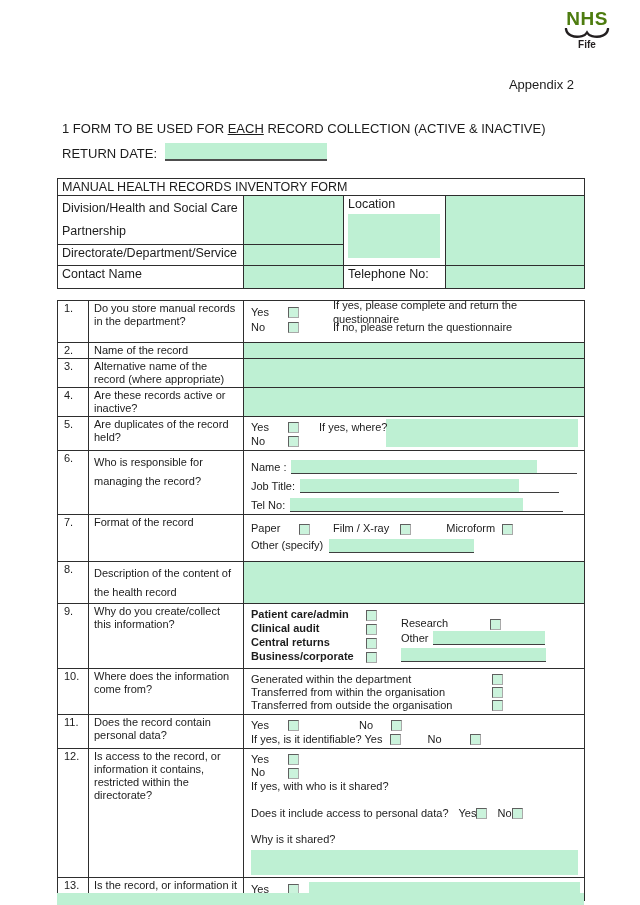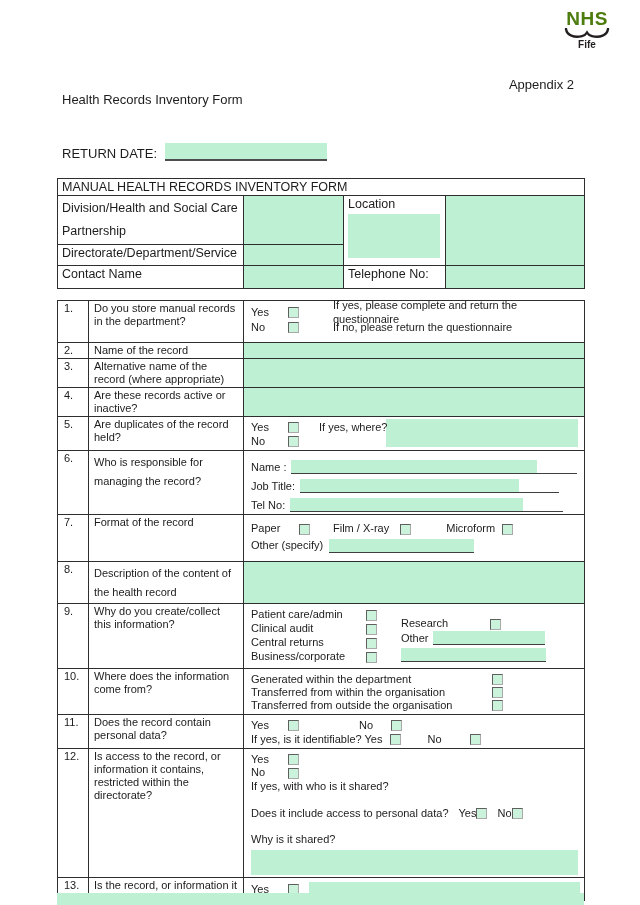--- a/index.html
+++ b/index.html
@@ -50,21 +50,21 @@
   .q5-where{margin-left:20px;position:relative;z-index:1;}
   
   .fline{display:flex;align-items:flex-end;height:19px;}
   .gf{height:13px;background:#BEF0D3;border-bottom:1.5px solid #3f3f3f;flex:0 0 auto;}
   .tail{width:40px;height:13px;border-bottom:1.5px solid #3f3f3f;flex:0 0 auto;}
   
   .q7l1{display:flex;align-items:center;height:20px;}
   .q7l2{display:flex;align-items:flex-start;height:20px;}
   
   .q9wrap{display:flex;}
-  .q9left{width:126px;}
+  .q9left{width:126px;font-weight:bold;}
   .opt{display:flex;justify-content:space-between;align-items:center;height:14px;}
   .q9right{margin-left:24px;width:148px;}
   .q9research{display:flex;justify-content:space-between;align-items:center;width:100px;height:14px;margin-top:9px;}
   .q9other{display:flex;align-items:flex-end;height:14px;}
   .q9other .gf{width:112px;margin-left:4px;}
   .q9extra{width:145px;height:13px;margin-top:3px;background:#BEF0D3;border-bottom:1.5px solid #3f3f3f;}
   
   .opt10{display:flex;justify-content:space-between;align-items:center;width:252px;height:13px;}
   
   .q12 .line{height:13.4px;}
@@ -84,22 +84,22 @@
 
   <div class="logo">
     <div class="logo-nhs">NHS</div>
     <svg class="logo-brace" width="46" height="11" viewBox="0 0 46 11">
       <path d="M2 1 C3 7.5 10 10 18 8.2 C20.5 7.6 22 6.2 23 4.5 C24 6.2 25.5 7.6 28 8.2 C36 10 43 7.5 44 1" fill="none" stroke="#231f20" stroke-width="2.4" stroke-linecap="round"></path>
     </svg>
     <div class="logo-fife">Fife</div>
   </div>
 
   <div class="appendix">Appendix 2</div>
-  <h1 class="doc-title">Health Records Inventory Form</h1>
-
+
+  <div class="instruction"><span>1 FORM TO BE USED FOR </span><span class="u">EACH</span><span> RECORD COLLECTION (ACTIVE &amp; INACTIVE)</span></div>
 
   <div class="return-line">
     <span>RETURN DATE:</span>
     <span class="return-field"></span>
   </div>
 
   <table class="htable">
     <colgroup>
         <col style="width:186px">
         <col style="width:100px">

